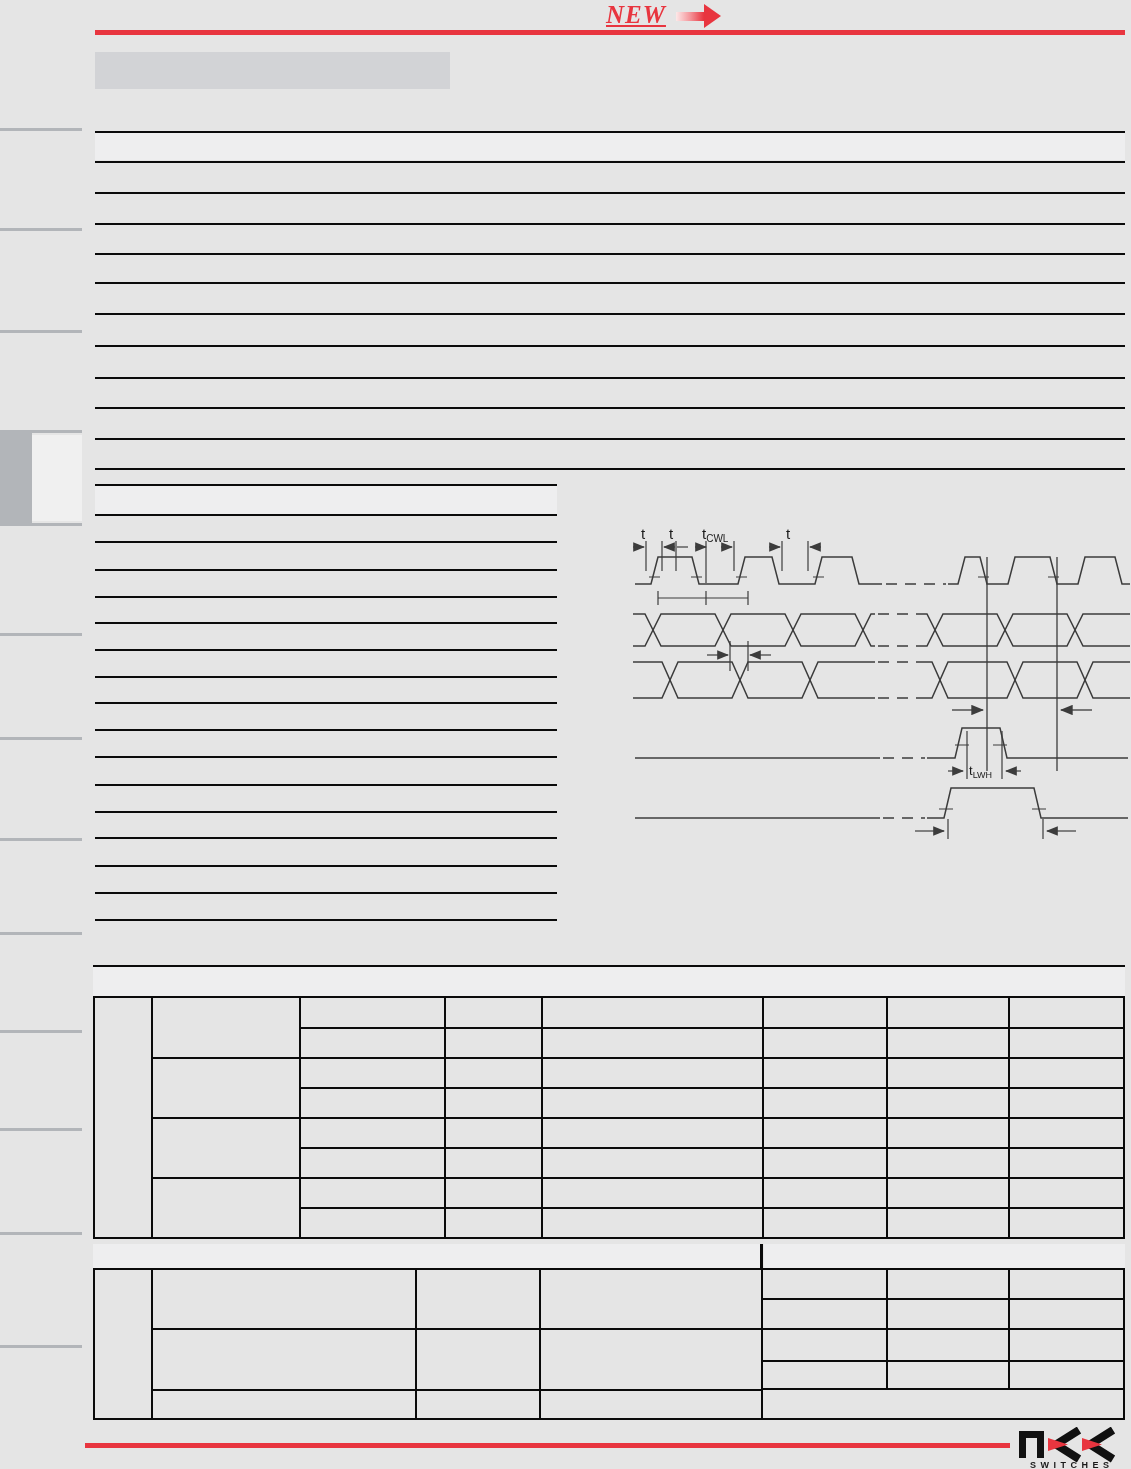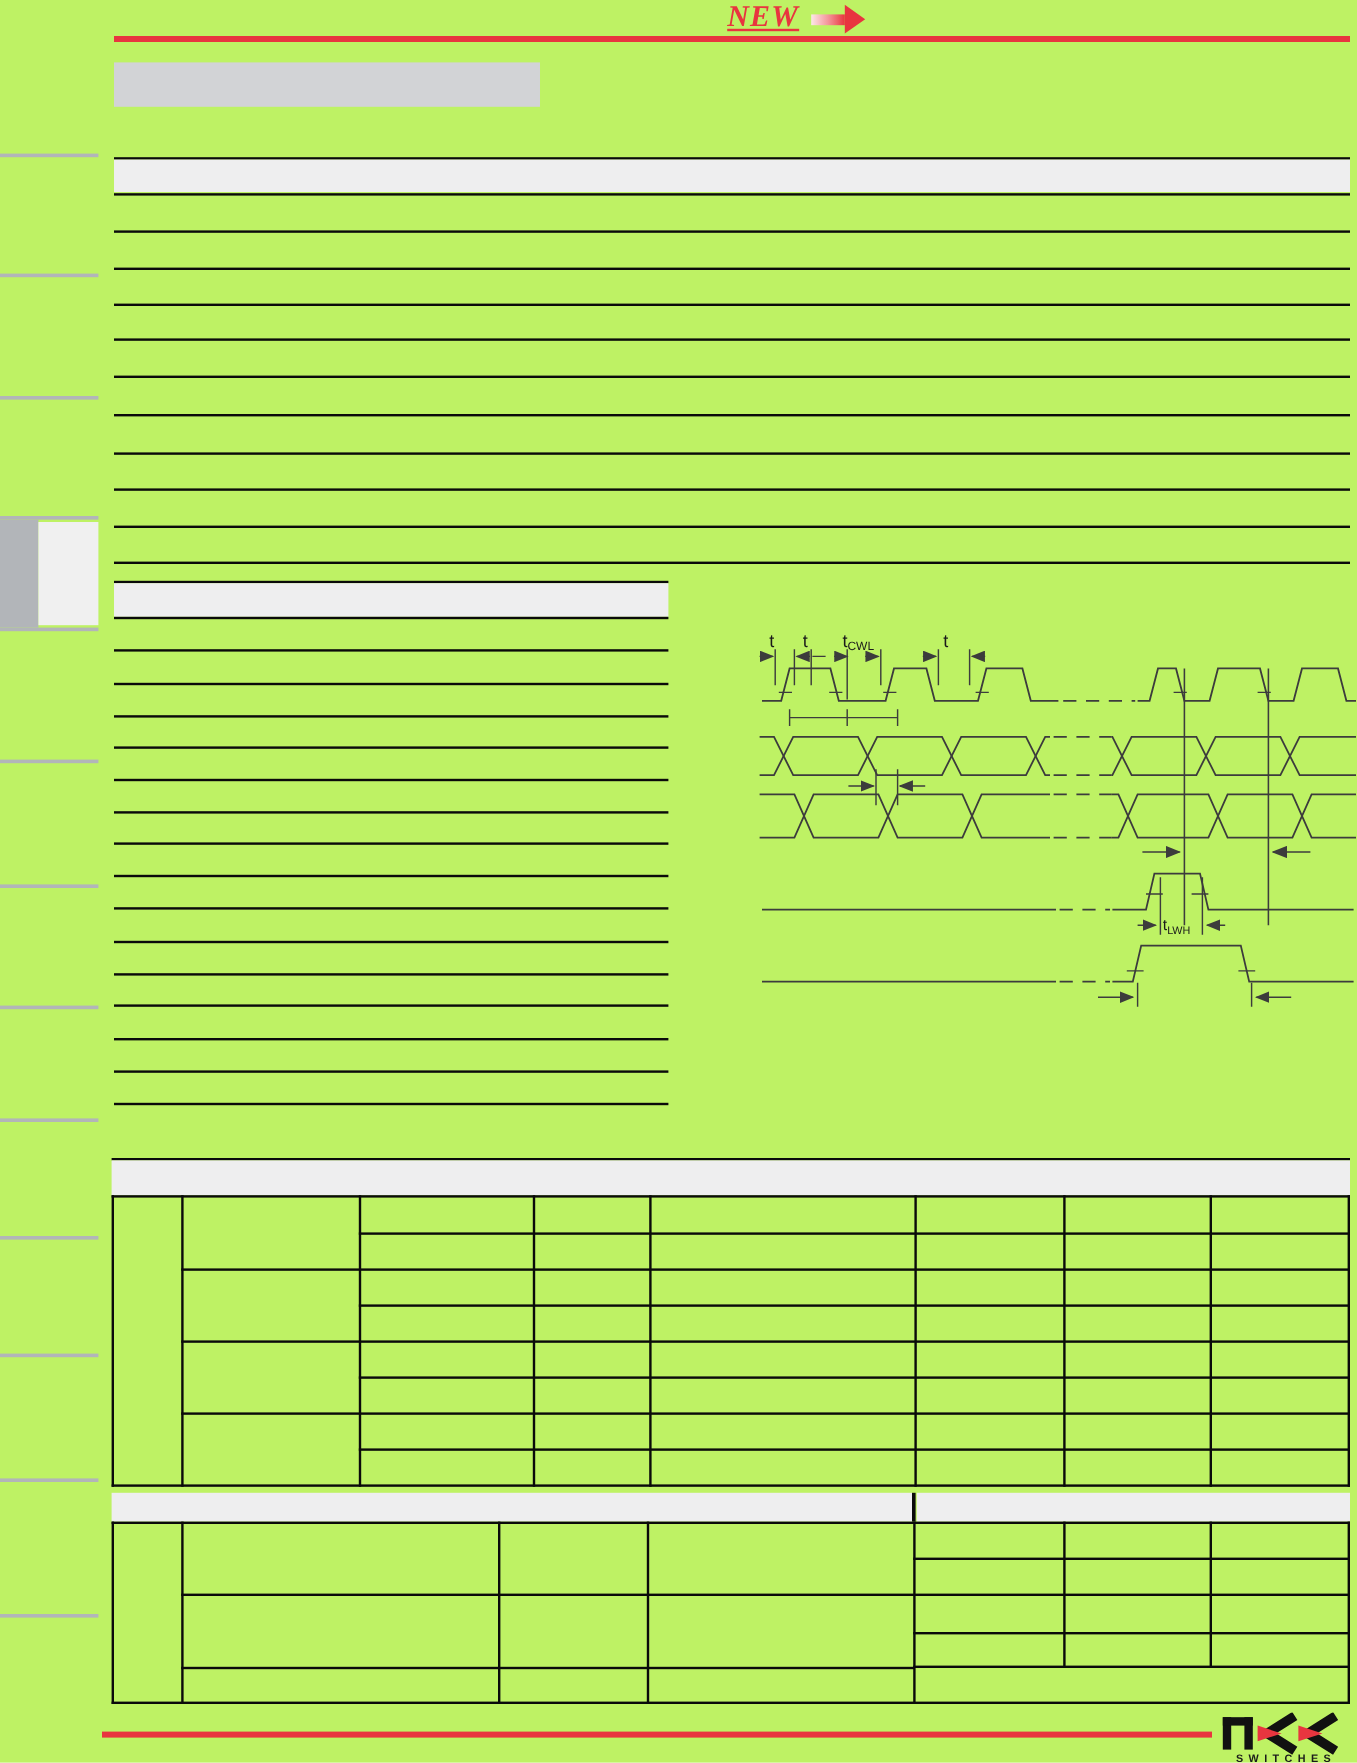--- a/index.html
+++ b/index.html
@@ -1,16 +1,16 @@
 <!DOCTYPE html>
 <html><head>
 <meta charset="utf-8">
 <style>
   html,body{margin:0;padding:0;background:#ffffff;}
-  #page{position:relative;width:1131px;height:1469px;background:#bef264;overflow:hidden;
+  #page{position:relative;width:1131px;height:1469px;background:#e5e5e5;overflow:hidden;
         font-family:"Liberation Sans", sans-serif;}
   .rect{position:absolute;}
   #new-badge{position:absolute;left:606px;top:1px;color:#e8353f;
              font-family:"Liberation Serif", serif;font-style:italic;font-weight:bold;
              font-size:25px;letter-spacing:1px;text-decoration:underline;}
   #new-arrow-shaft{position:absolute;left:676px;top:12px;width:28px;height:9px;
                    background:linear-gradient(90deg,#fde8e8,#f4969b,#e8353f);}
   #new-arrow-head{position:absolute;left:704px;top:4px;width:0;height:0;
                   border-top:12px solid transparent;border-bottom:12px solid transparent;
                   border-left:17px solid #e8353f;}

